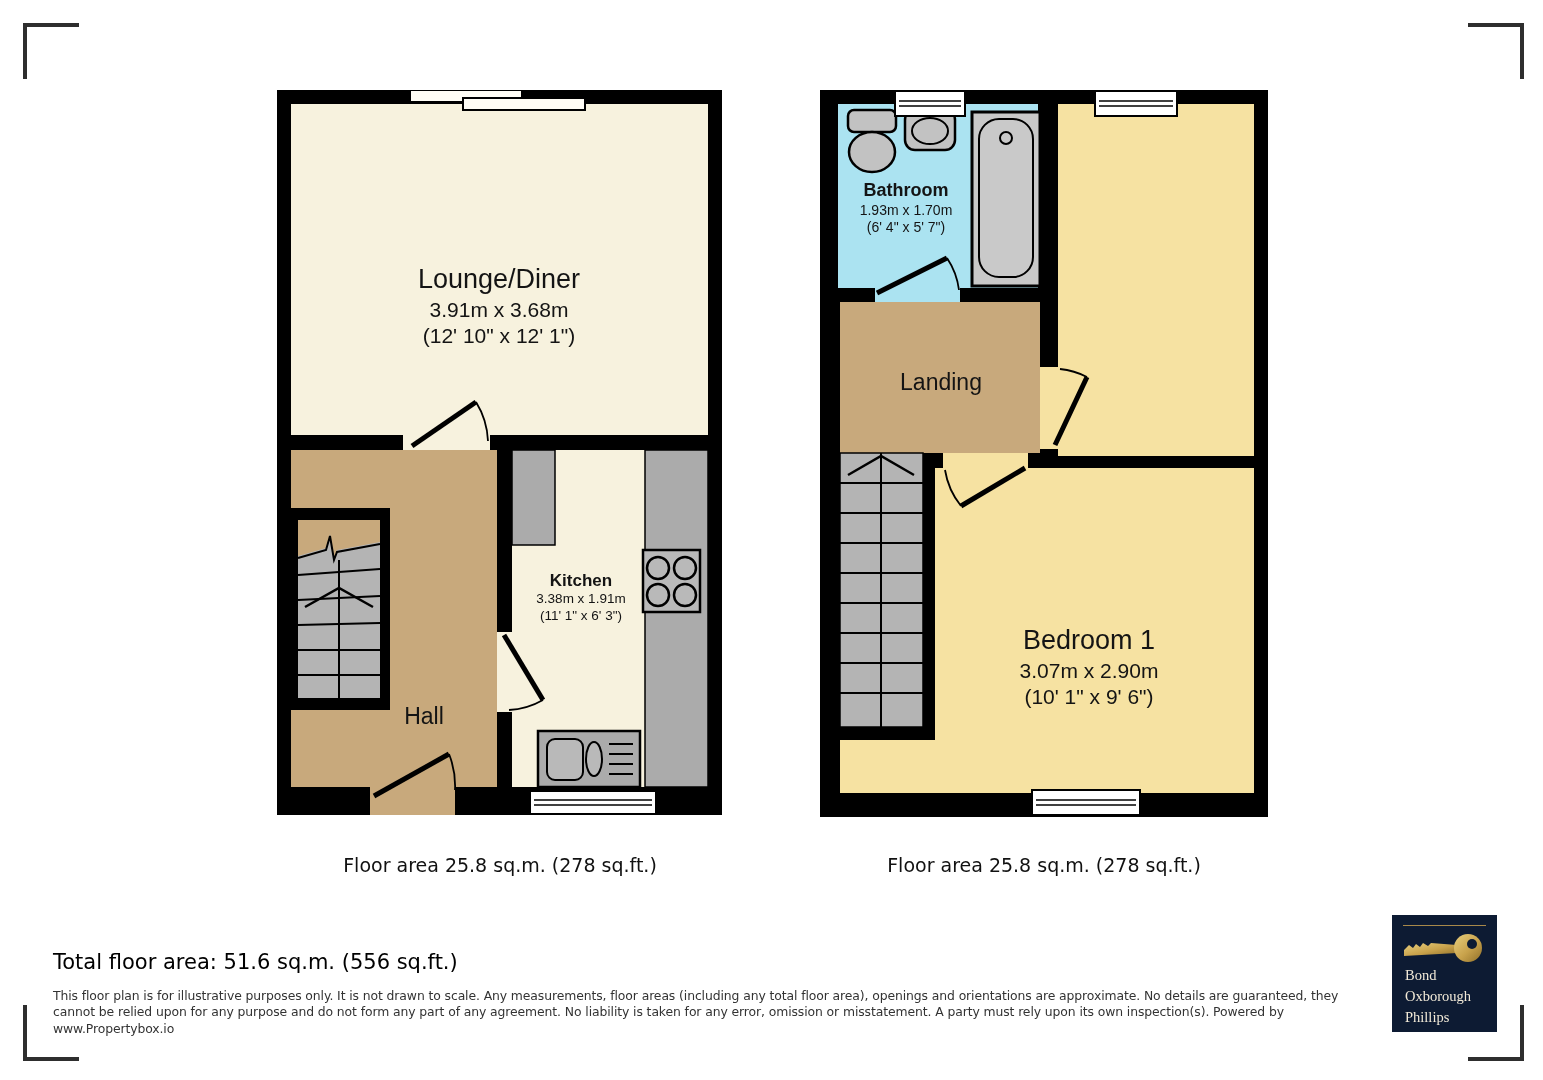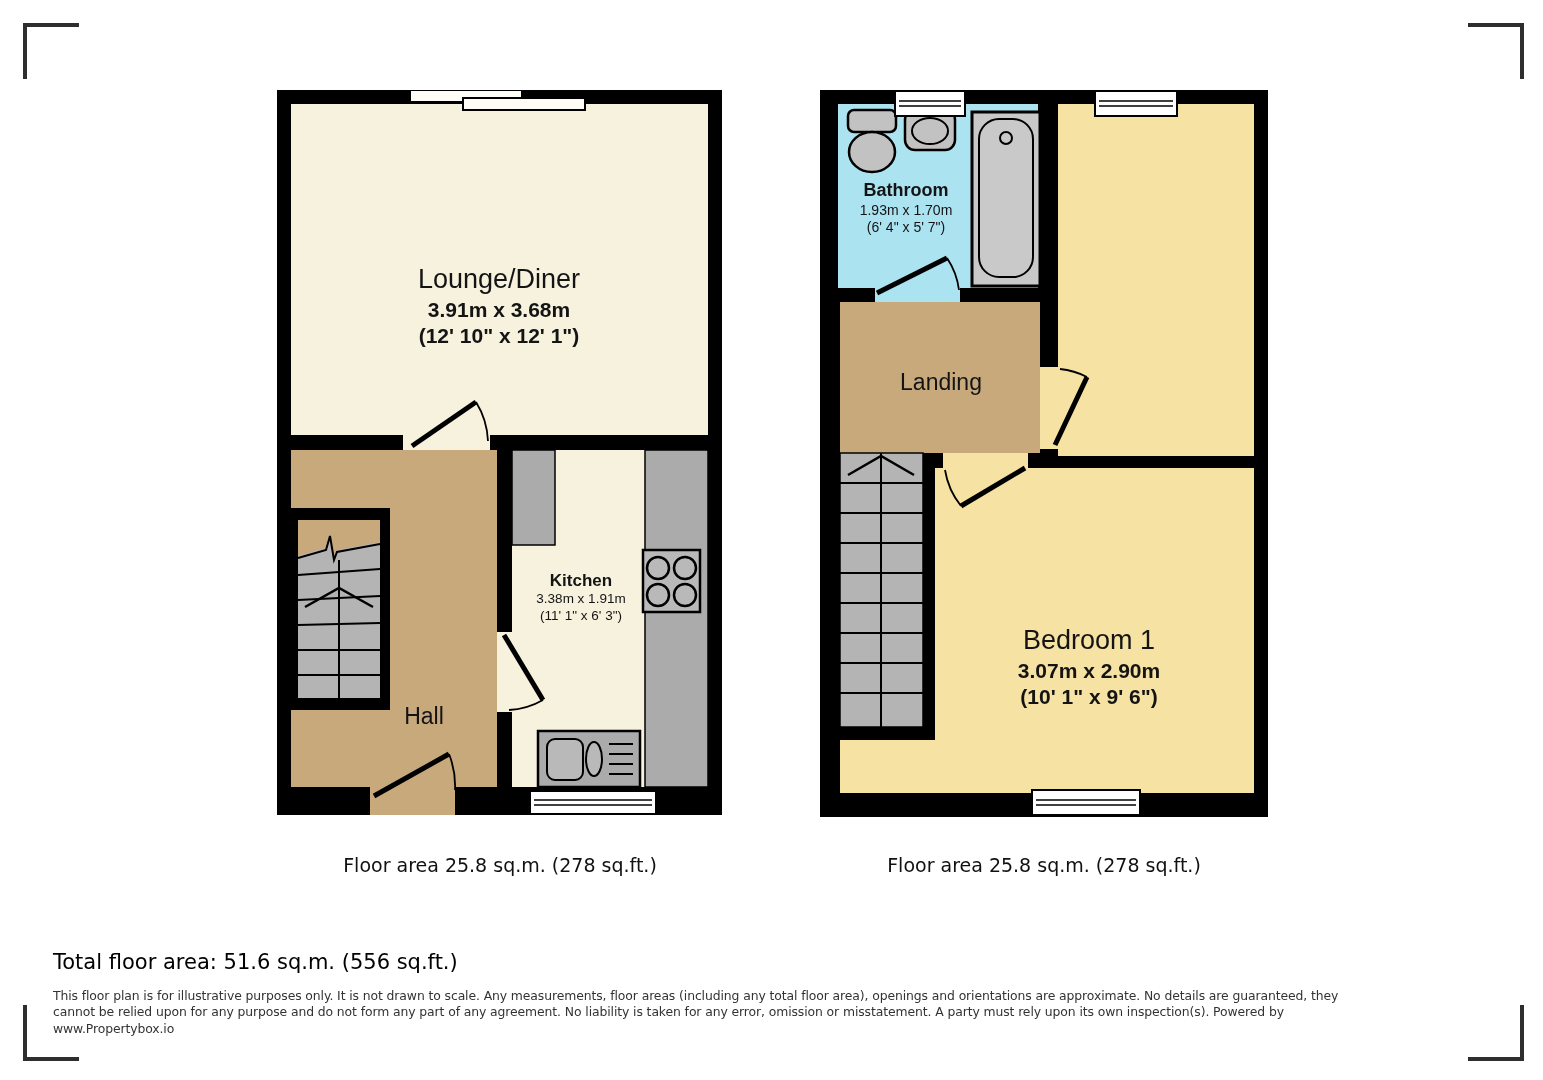--- a/index.html
+++ b/index.html
@@ -13,21 +13,21 @@
   .corner.br{left:1468px;top:1005px;border-right-width:4px;border-bottom-width:4px;}
   
   .plan{position:absolute;}
   .plan svg{display:block;}
   
   .room-label{position:absolute;transform:translate(-50%,-50%);text-align:center;
               line-height:1.25;white-space:nowrap;color:#141414;}
   .room-label .nm{display:block;}
   .room-label .dm{display:block;}
   .lbl-lounge .nm,.lbl-bed1 .nm{font-size:27px;}
-  .lbl-lounge .dm,.lbl-bed1 .dm{font-size:21px;font-weight:bold;}
+  .lbl-lounge .dm,.lbl-bed1 .dm{font-size:21px;}
   .lbl-bed2 .nm{font-size:23px;}
   .lbl-bed2 .dm{font-size:19px;}
   .lbl-hall,.lbl-landing{font-size:23px;}
   .lbl-kitchen .nm{font-size:17px;font-weight:bold;}
   .lbl-kitchen .dm{font-size:13.5px;}
   .lbl-bath .nm{font-size:18px;font-weight:bold;}
   .lbl-bath .dm{font-size:14px;}
   
   .floor-title{position:absolute;transform:translateX(-50%);text-align:center;
                font-family:"DejaVu Sans",sans-serif;}
@@ -235,14 +235,34 @@
   <div class="floor-title" style="left:500px;top:840px;">
     <span class="a">Floor area 25.8 sq.m. (278 sq.ft.)</span>
   </div>
   <div class="floor-title" style="left:1044px;top:840px;">
     <span class="a">Floor area 25.8 sq.m. (278 sq.ft.)</span>
   </div>
 
   <div class="total-line">Total floor area: 51.6 sq.m. (556 sq.ft.)</div>
   <div class="disclaimer">This floor plan is for illustrative purposes only. It is not drawn to scale. Any measurements, floor areas (including any total floor area), openings and orientations are approximate. No details are guaranteed, they cannot be relied upon for any purpose and do not form any part of any agreement. No liability is taken for any error, omission or misstatement. A party must rely upon its own inspection(s). Powered by www.Propertybox.io</div>
 
+  <div class="logo">
+    <div class="gold-line"></div>
+    <svg class="key" width="90" height="34" viewBox="0 0 90 34">
+      <defs>
+        <linearGradient id="gk" x1="0" y1="0" x2="1" y2="1">
+          <stop offset="0" stop-color="#e8cf7e"></stop>
+            <stop offset="0.55" stop-color="#c8a24b"></stop>
+            <stop offset="1" stop-color="#8f6f2a"></stop>
+        </linearGradient>
+      </defs>
+      <path d="M4,17 l5,-5 4,3 3,-4 4,3 3,-4 5,3 3,-3 26,2 0,8 -53,3 z" fill="url(#gk)"></path>
+      <circle cx="68" cy="15" r="14" fill="url(#gk)"></circle>
+      <circle cx="72" cy="11" r="5" fill="#0d1b33"></circle>
+    </svg>
+    <div class="brand">
+      <span>Bond</span>
+      <span>Oxborough</span>
+      <span>Phillips</span>
+    </div>
+  </div>
 
 </div>
 
 </body></html>

